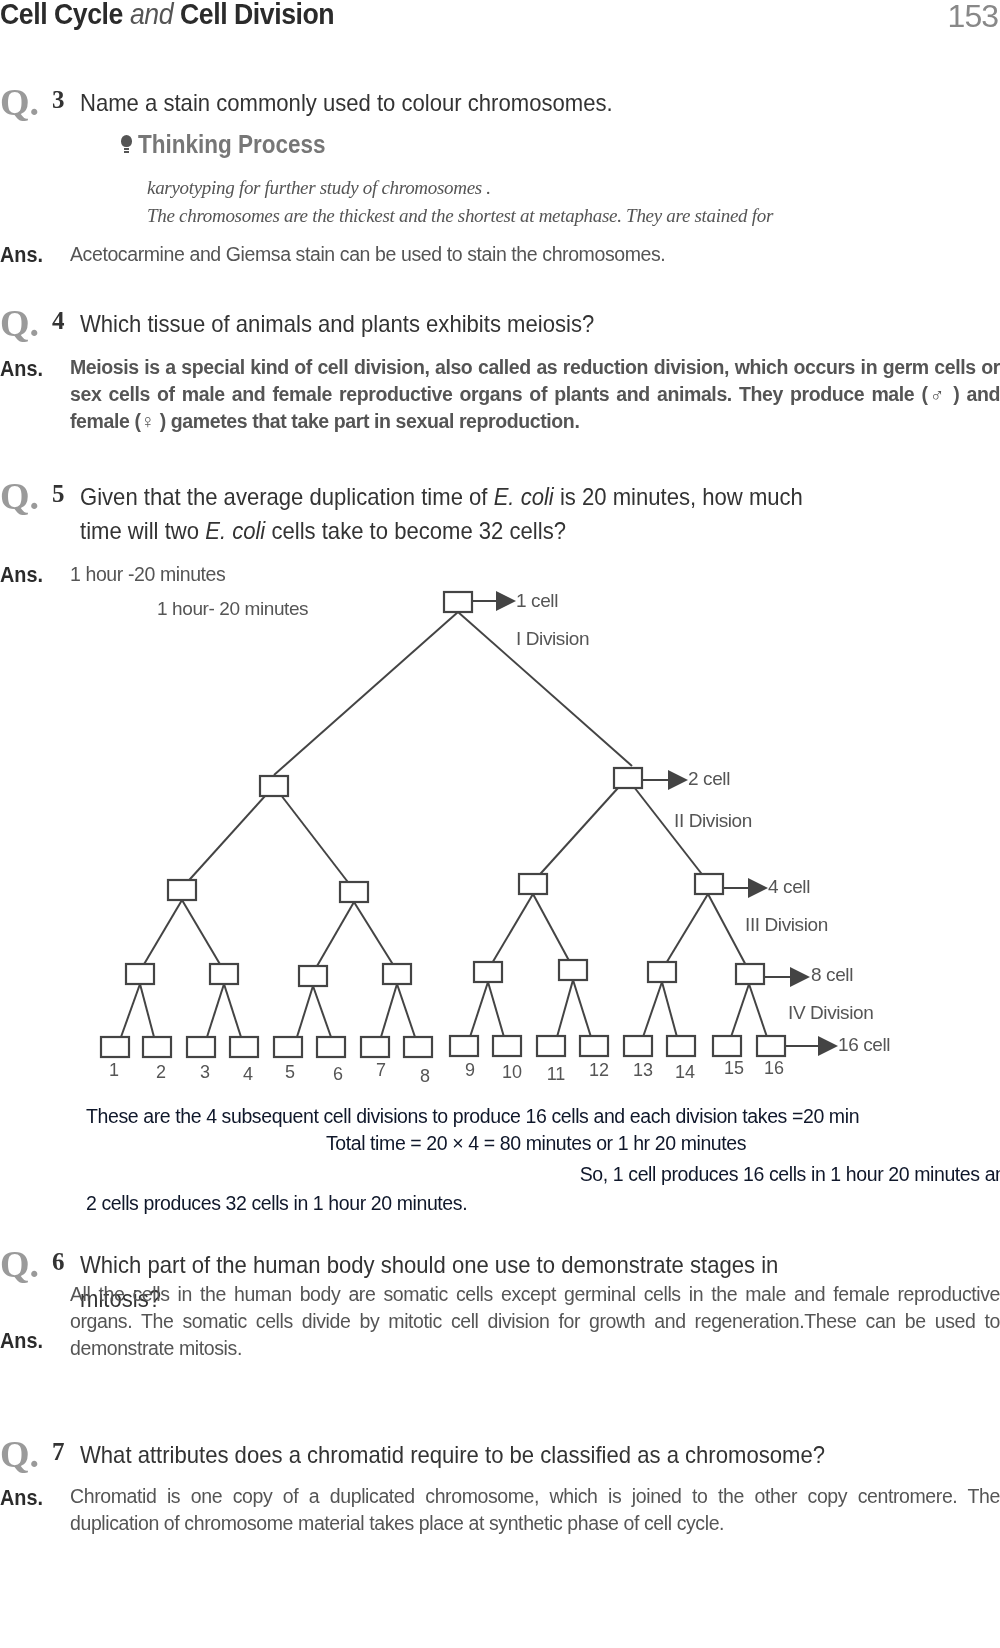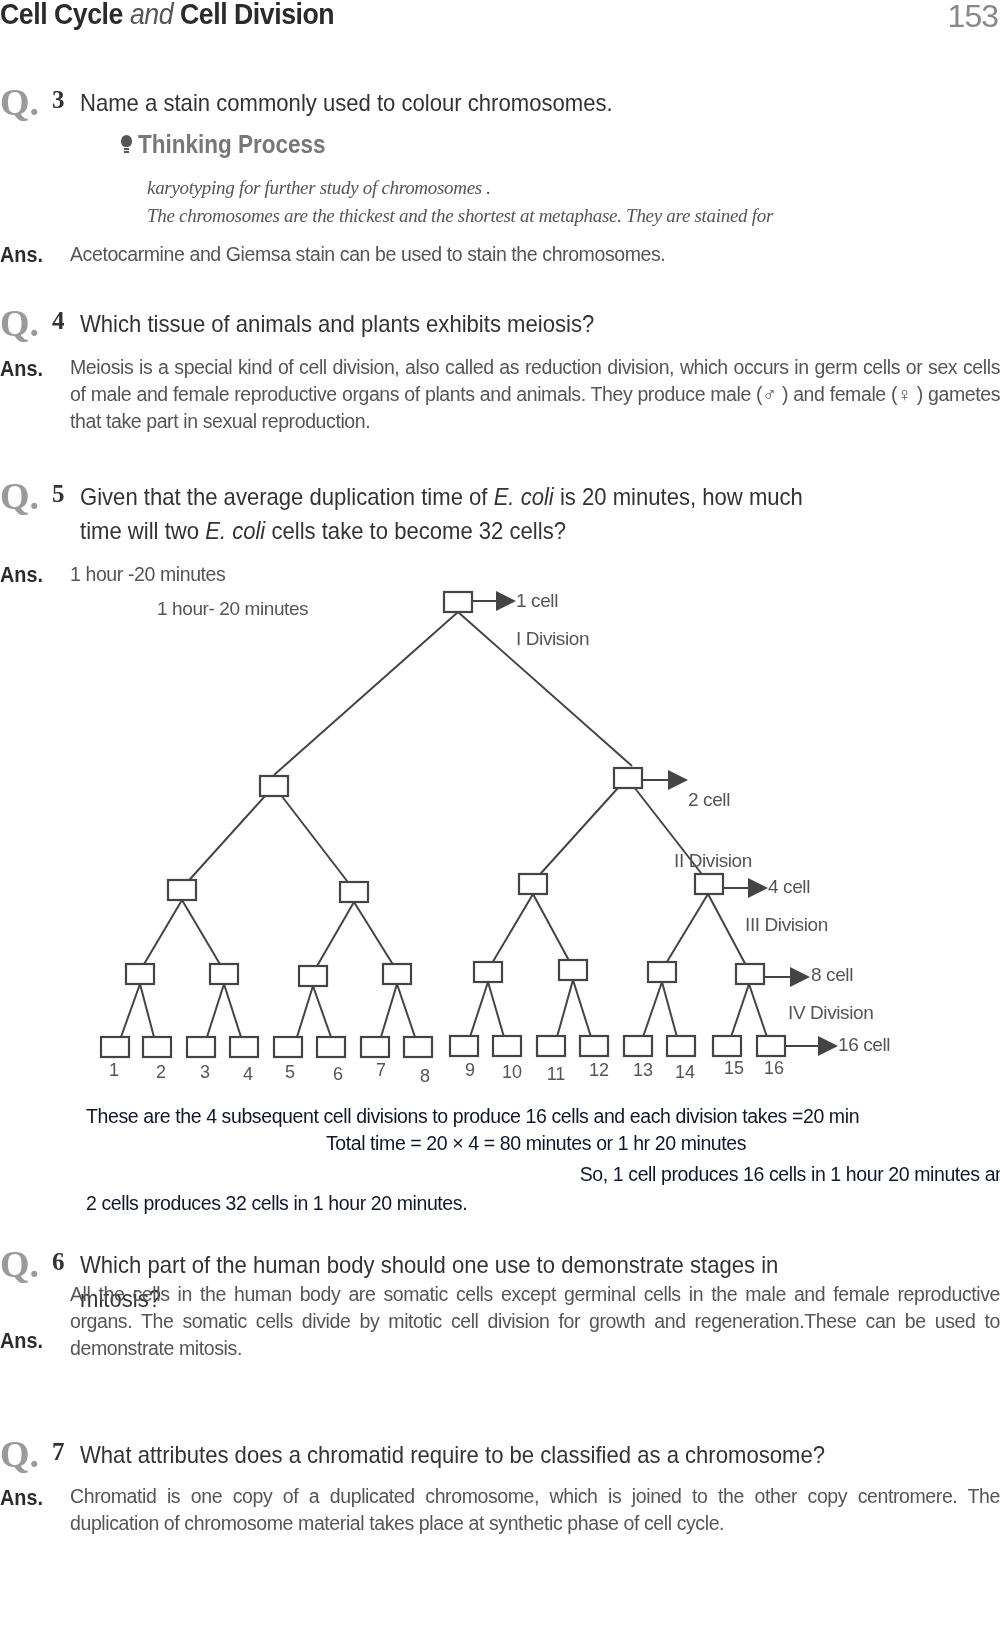--- a/index.html
+++ b/index.html
@@ -62,21 +62,21 @@
 </div>
 <span class="ans-label" style="top:242px;">Ans.</span>
 <div class="ans-text" style="top:241px;">Acetocarmine and Giemsa stain can be used to stain the chromosomes.</div>
 
 <div class="q-block" style="top:307px;">
   <span class="q-mark">Q.</span>
   <span class="q-num">4</span>
   <div class="q-text">Which tissue of animals and plants exhibits meiosis?</div>
 </div>
 <span class="ans-label" style="top:356px;">Ans.</span>
-<div class="ans-text" style="top:354px;">Meiosis is a special kind of cell division, also called as reduction division, which occurs in germ cells or sex cells of male and female reproductive organs of plants and animals. They produce male (♂ ) and female (♀ ) gametes that take part in sexual reproduction.</div>
+<div class="ans-text" style="top:354px;font-weight:bold;">Meiosis is a special kind of cell division, also called as reduction division, which occurs in germ cells or sex cells of male and female reproductive organs of plants and animals. They produce male (♂ ) and female (♀ ) gametes that take part in sexual reproduction.</div>
 
 <div class="q-block" style="top:480px;">
   <span class="q-mark">Q.</span>
   <span class="q-num">5</span>
   <div class="q-text">
     <span>Given that the average duplication time of </span><i>E. coli</i><span> is 20 minutes, how much</span>
     <span class="cont"><span>time will two </span><i>E. coli</i><span> cells take to become 32 cells?</span></span>
   </div>
 </div>
 <span class="ans-label" style="top:562px;">Ans.</span>
@@ -167,22 +167,22 @@
       <rect x="624" y="446" width="28" height="20"></rect>
       <rect x="667" y="446" width="28" height="20"></rect>
       <rect x="713" y="446" width="28" height="20"></rect>
       <rect x="757" y="446" width="28" height="20"></rect>
     </g>
   </svg>
 
   <span class="dlabel" style="left:157px; top:8px;">1 hour- 20 minutes</span>
   <span class="dlabel" style="left:516px; top:0px;">1 cell</span>
   <span class="dlabel" style="left:516px; top:38px;">I Division</span>
-  <span class="dlabel" style="left:688px; top:178px;margin-top:21px;">2 cell</span>
-  <span class="dlabel" style="left:674px; top:220px;margin-top:40px;">II Division</span>
+  <span class="dlabel" style="left:688px; top:178px;">2 cell</span>
+  <span class="dlabel" style="left:674px; top:220px;">II Division</span>
   <span class="dlabel" style="left:768px; top:286px;">4 cell</span>
   <span class="dlabel" style="left:745px; top:324px;">III Division</span>
   <span class="dlabel" style="left:811px; top:374px;">8 cell</span>
   <span class="dlabel" style="left:788px; top:412px;">IV Division</span>
   <span class="dlabel" style="left:838px; top:444px;">16 cell</span>
 
   <span class="leafnum" style="left:102px; top:470px;">1</span>
   <span class="leafnum" style="left:149px; top:472px;">2</span>
   <span class="leafnum" style="left:193px; top:472px;">3</span>
   <span class="leafnum" style="left:236px; top:474px;">4</span>

